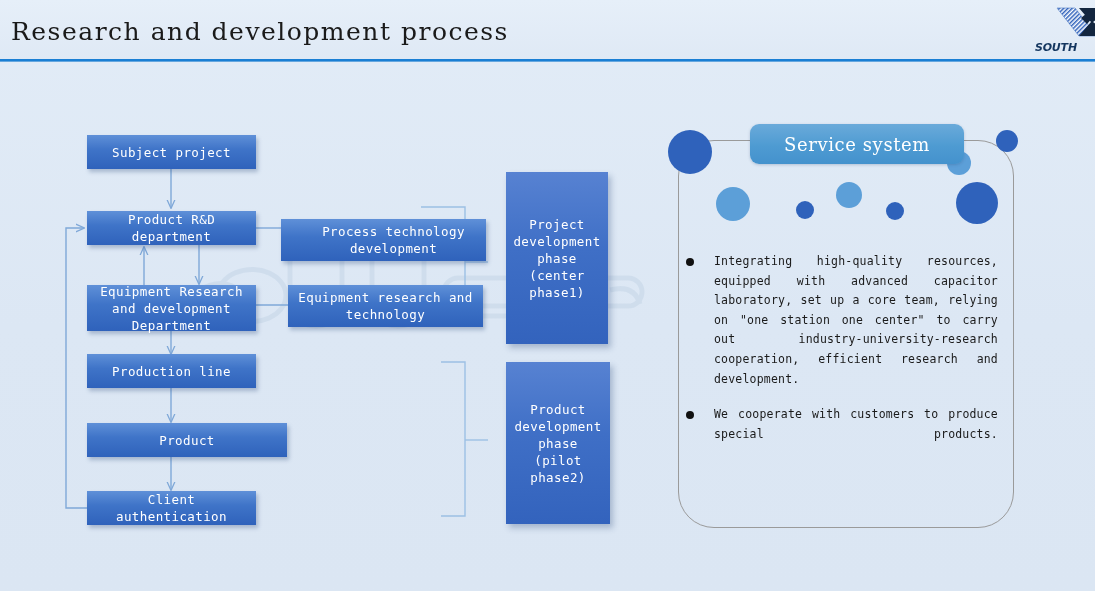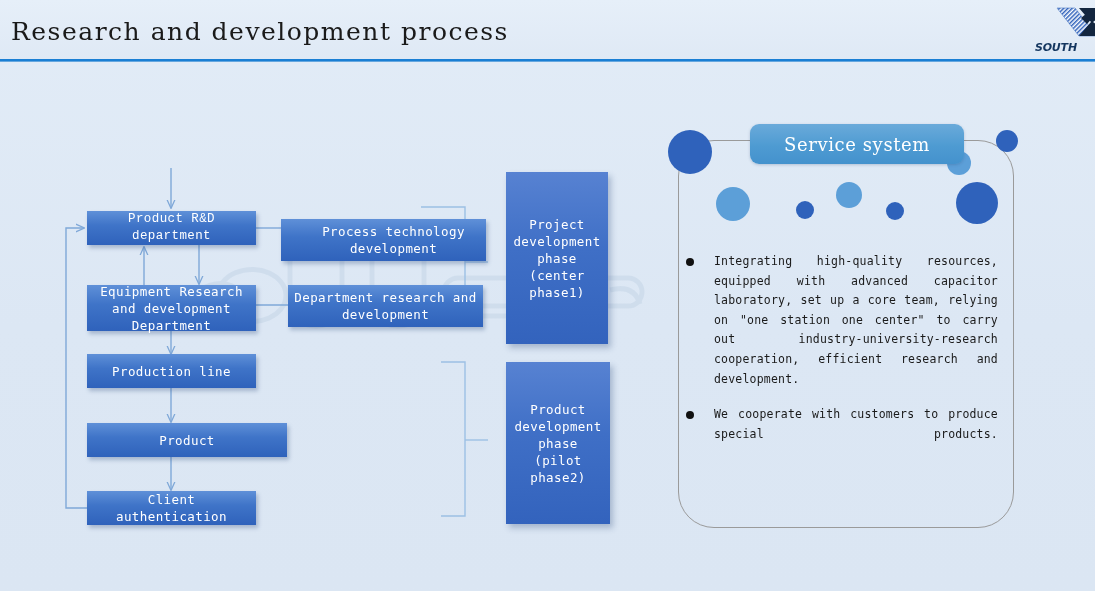--- a/index.html
+++ b/index.html
@@ -166,35 +166,38 @@
       <line x1="256" y1="305" x2="289" y2="305"></line>
 
       <path d="M421 207 H465 V318 H421" stroke="#9cc0e4"></path>
       <line x1="465" y1="262" x2="488" y2="262" stroke="#9cc0e4"></line>
 
       <path d="M441 362 H465 V516 H441" stroke="#9cc0e4"></path>
       <line x1="465" y1="440" x2="488" y2="440" stroke="#9cc0e4"></line>
     </g>
   </svg>
 
-
-  <div class="fbox" style="left:87px;top:211px;width:169px;height:34px;font-family:Liberation Mono, monospace;">
+  <div class="fbox" style="left:87px;top:135px;width:169px;height:34px;">
+    <span>Subject project</span>
+  </div>
+
+  <div class="fbox" style="left:87px;top:211px;width:169px;height:34px;">
     <span>Product R&amp;D department</span>
   </div>
 
   <div class="fbox" style="left:281px;top:219px;width:205px;height:42px;padding-left:24px;">
     <span>Process technology development</span>
   </div>
 
   <div class="fbox" style="left:87px;top:285px;width:169px;height:46px;">
     <span>Equipment Research and development Department</span>
   </div>
 
   <div class="fbox" style="left:288px;top:285px;width:195px;height:42px;">
-    <span>Department research and development</span>
+    <span>Equipment research and technology</span>
   </div>
 
   <div class="fbox" style="left:87px;top:354px;width:169px;height:34px;">
     <span>Production line</span>
   </div>
 
   <div class="fbox" style="left:87px;top:423px;width:200px;height:34px;">
     <span>Product</span>
   </div>
 

